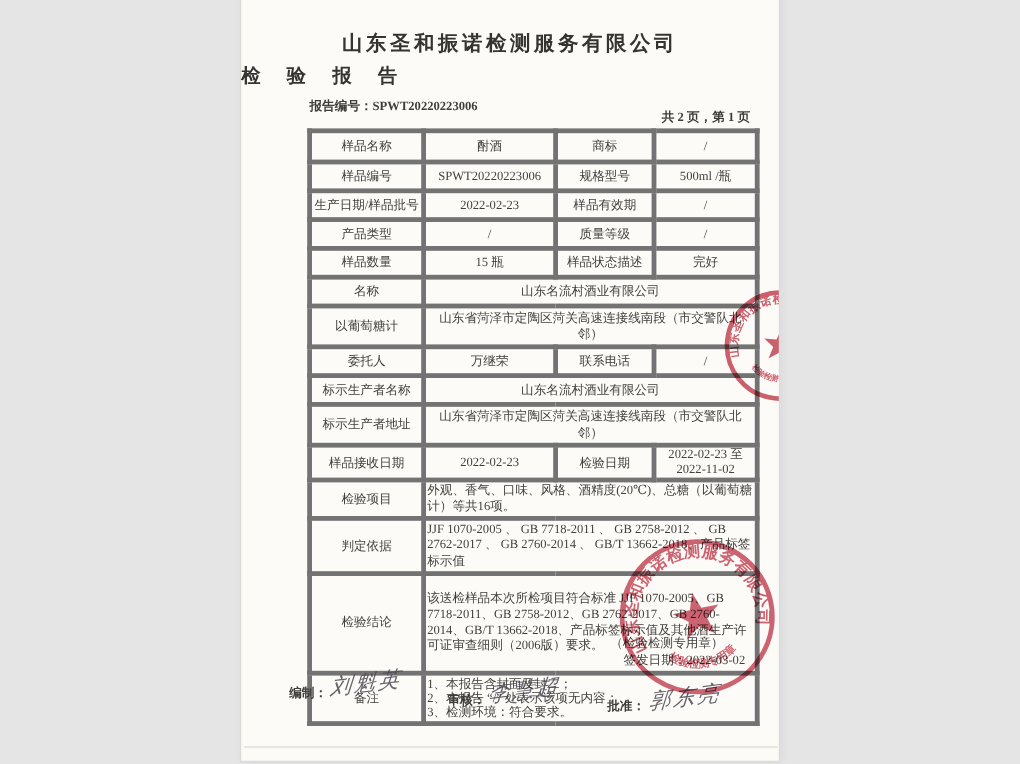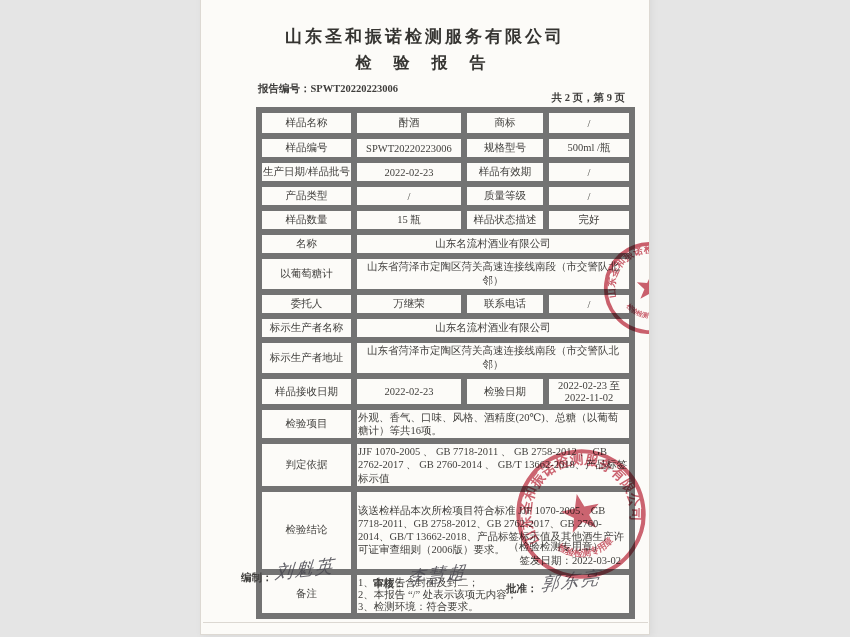--- a/index.html
+++ b/index.html
@@ -13,36 +13,36 @@
   .page {
     position:absolute; left:200px; top:-10px; width:450px; height:645px;
     background:#fcfbf8; border:1px solid #ddd9d3;
     box-shadow:2px 2px 8px rgba(0,0,0,0.05);
   }
   .title {
     position:absolute; top:34px; left:0; width:100%; text-align:center;
     font-size:17px; font-weight:bold; letter-spacing:3px; color:#353431;
   }
   .subtitle {
-    position:absolute; top:62px; left:0; width:100%; text-align:center;
+    position:absolute; top:62px; left:0; width:100%; text-align:left;
     font-size:16px; font-weight:bold; letter-spacing:9px; color:#353431;
   }
   .report-no {
     position:absolute; top:91px; left:57px; font-size:10.5px; font-weight:bold;
   }
   .page-ind {
     position:absolute; top:100px; right:24px; font-size:10.5px; font-weight:bold;
   }
   table.report {
     position:absolute; top:116px; left:55px; width:373px;
     border-collapse:collapse; table-layout:fixed;
     font-size:10.5px; color:#403f3c;
   }
   table.report td {
-    border:6px solid #737373; padding:1px 1px; vertical-align:middle;
+    border:4px solid #737373; padding:1px 1px; vertical-align:middle;
     overflow:hidden;
   }
   td.lbl { text-align:center; }
   td.val { text-align:center; }
   td.txt { text-align:left; padding:2px 6px; line-height:1.25; }
   td.rel { position:relative; }
   .seal-note { position:absolute; right:26px; bottom:16px; font-size:10.5px;margin-top:48px; }
   .issue-date { position:absolute; right:8px; bottom:2px; font-size:10.5px; }
   .remark-line { display:block; line-height:1.05; padding-top:1px; }
   .sig-label { position:absolute; font-size:10.5px; font-weight:bold; }
@@ -69,21 +69,21 @@
 <body>
 
 <div class="canvas">
   <div class="page">
 
     <div class="title">山东圣和振诺检测服务有限公司</div>
     <div class="subtitle">检 验 报 告</div>
 
     <div class="report-no"><span>报告编号：</span><span>SPWT20220223006</span></div>
 
-    <div class="page-ind">共 2 页，第 9 页</div>
+    <div class="page-ind">共 2 页，第 1 页</div>
 
     <table class="report">
       <colgroup>
           <col style="width:95px">
           <col style="width:110px">
           <col style="width:82px">
           <col style="width:86px">
         </colgroup>
       <tbody>
           <tr style="height:26px">

